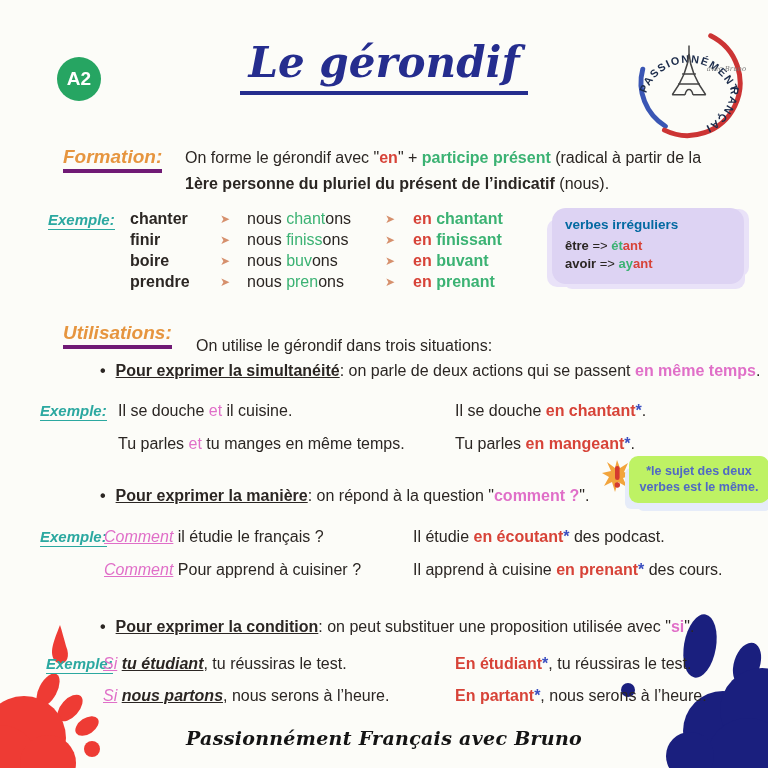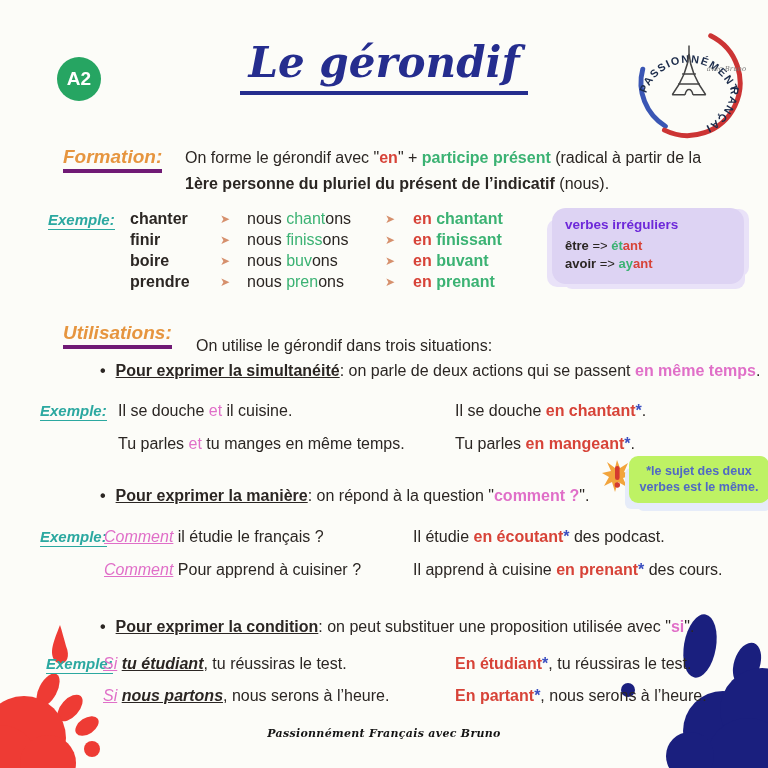--- a/index.html
+++ b/index.html
@@ -36,21 +36,21 @@
 
   
   .verb-table{left:130px;top:208px;font-size:16px;}
   .vrow{display:grid;grid-template-columns:90px 27px 138px 28px auto;height:21px;align-items:center;white-space:nowrap;}
   .inf{font-weight:700;}
   .arrow{color:#d6906d;font-size:12px;line-height:1;}
 
   
   .irr{left:552px;top:208px;width:166px;padding:9px 13px 11px;background:#ddd3f3;border-radius:14px;
        box-shadow:-9px 7px 0 -4px #e9e2f8, 9px -3px 0 -4px #e9e2f8, 6px 10px 0 -5px #e9e2f8;}
-  .irr-title{color:#6d28d9;font-weight:700;font-size:13.5px;margin-bottom:5px;}
+  .irr-title{color:#0369a1;font-weight:700;font-size:13.5px;margin-bottom:5px;}
   .irr-item{font-size:13px;line-height:18px;white-space:nowrap;}
 
   
   .bullet{left:100px;font-size:16px;white-space:nowrap;}
   .bl1{top:362px;} .bl2{top:487px;} .bl3{top:618px;}
   .dot{font-weight:700;margin-right:10px;}
 
   
   .exrows{font-size:16px;}
   .sim{left:118px;top:402px;} .man{left:104px;top:528px;} .cond{left:103px;top:655px;}
@@ -60,21 +60,21 @@
   .sim .right{left:337px;} .man .right{left:309px;} .cond .right{left:352px;}
 
   
   .note{left:629px;top:456px;width:130px;background:#bef264;border-radius:9px;padding:7px 5px 8px;
         font-size:12.5px;font-weight:700;color:#5069c4;text-align:center;line-height:16px;
         box-shadow:-7px 9px 0 -3px #e6ecf9, 5px 12px 0 -4px #e6ecf9;}
   .warn{left:602px;top:458px;z-index:2;}
 
   
   .footer{left:0;right:0;top:727px;text-align:center;font-family:"DejaVu Serif",serif;
-          font-style:italic;font-weight:700;font-size:11px;color:#141414;letter-spacing:.3px;}
+          font-style:italic;font-weight:700;font-size:19px;color:#141414;letter-spacing:.3px;}
 
   .splat-red{left:0;bottom:0;z-index:0;}
   .splat-blue{right:0;bottom:0;z-index:0;}
   .txt{z-index:1;}
 
   
   .b{font-weight:700;}
   .r{color:#d74338;font-weight:700;}
   .rn{color:#d74338;font-weight:700;}
   .g{color:#3bb273;font-weight:700;}

